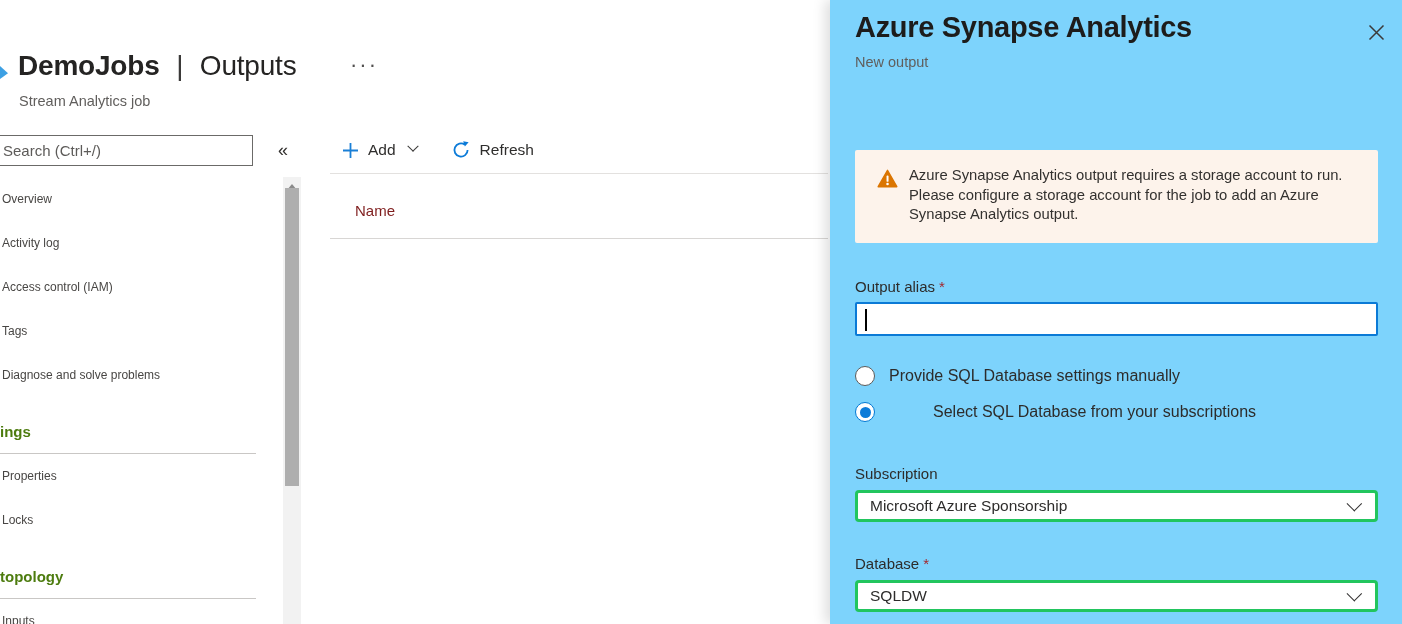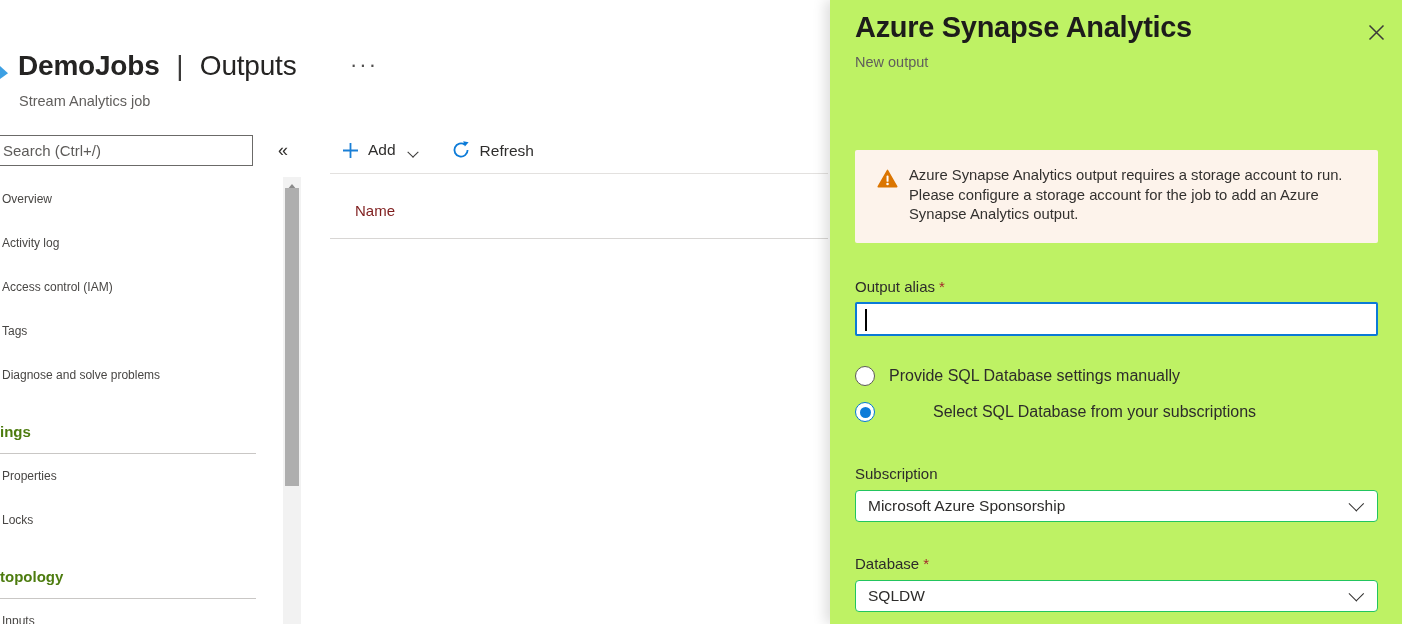--- a/index.html
+++ b/index.html
@@ -39,36 +39,36 @@
     background:#f2f2f2; }
   .scroll-up-arrow { width:0; height:0; margin:7px auto 0;
     border-left:5px solid transparent; border-right:5px solid transparent;
     border-bottom:6px solid #8b8b8b; }
   .scroll-thumb { position:absolute; left:2px; top:11px; width:14px; height:298px;
     background:#aeaeae; }
 
   
   .toolbar { position:absolute; left:342px; top:135px; height:30px;
     display:flex; align-items:center; }
-  .tb-btn { display:flex; align-items:flex-end; cursor:pointer; }
+  .tb-btn { display:flex; align-items:center; cursor:pointer; }
   .tb-label { font-size:15.5px; color:#2f2e2d; margin-left:9px; }
   .chev-sm { width:8px; height:8px; border-right:1.6px solid #3b3a39;
     border-bottom:1.6px solid #3b3a39; transform:rotate(45deg) translate(-2px,-2px);
     margin-left:13px; margin-top:-2px; }
   .tb-gap { width:34px; }
   .toolbar-divider { position:absolute; left:330px; top:173px; width:498px; height:1px;
     background:#e3e1df; }
   .table-name-header { position:absolute; left:355px; top:202px; font-size:15px;
     font-weight:400; color:#7f1d1d; }
   .table-header-divider { position:absolute; left:330px; top:238px; width:498px;
     height:1px; background:#d8d6d4; }
 
   
   .panel { position:absolute; left:830px; top:0; width:572px; height:624px;
-    background:#bef264; box-shadow:-5px 0 12px rgba(0,0,0,0.13); }
+    background:#7dd3fc; box-shadow:-5px 0 12px rgba(0,0,0,0.13); }
   .panel-title { position:absolute; left:25px; top:11px; font-size:29px;
     font-weight:700; color:#1d1c1b; letter-spacing:-0.3px; }
   .panel-subtitle { position:absolute; left:25px; top:54px; font-size:14.5px; color:#605e5c; }
   .close-btn { position:absolute; right:15px; top:21px; width:22px; height:22px;
     display:flex; align-items:center; justify-content:center; cursor:pointer; }
 
   .warning-banner { position:absolute; left:25px; top:150px; width:523px; height:93px;
     background:#fdf3eb; border-radius:2px; display:flex; padding:17px 14px 0 22px; }
   .warning-text { font-size:14.8px; line-height:19.6px; color:#33312f;
     width:458px; margin-left:11px; margin-top:-1px; }
@@ -82,21 +82,21 @@
 
   .radio-row { position:absolute; left:25px; display:flex; align-items:center; cursor:pointer; }
   .radio-circle { width:20px; height:20px; border-radius:50%; border:1.5px solid #5d5b59;
     background:#fff; flex:0 0 auto; }
   .radio-row.checked .radio-circle { border-color:#0078d4; display:flex;
     align-items:center; justify-content:center; }
   .radio-dot { width:11px; height:11px; border-radius:50%; background:#0c7bd8; }
   .radio-label { font-size:16px; color:#2d2c2b; margin-left:14px;text-align:center; }
 
   .dropdown { position:absolute; left:25px; width:523px; height:32px;
-    border:1px solid #22c55e; border-radius:4px; background:#fff; display:flex;
+    border:3px solid #22c55e; border-radius:4px; background:#fff; display:flex;
     align-items:center; padding:0 18px 0 12px; cursor:pointer; }
   .dropdown-value { font-size:15.5px; color:#2d2c2b; }
   .chev-dd { margin-left:auto; width:11px; height:11px; border-right:1.8px solid #323130;
     border-bottom:1.8px solid #323130; transform:rotate(45deg) translateY(-4px); }
 
   svg { display:block; }
 </style>
 </head>
 <body>
 

